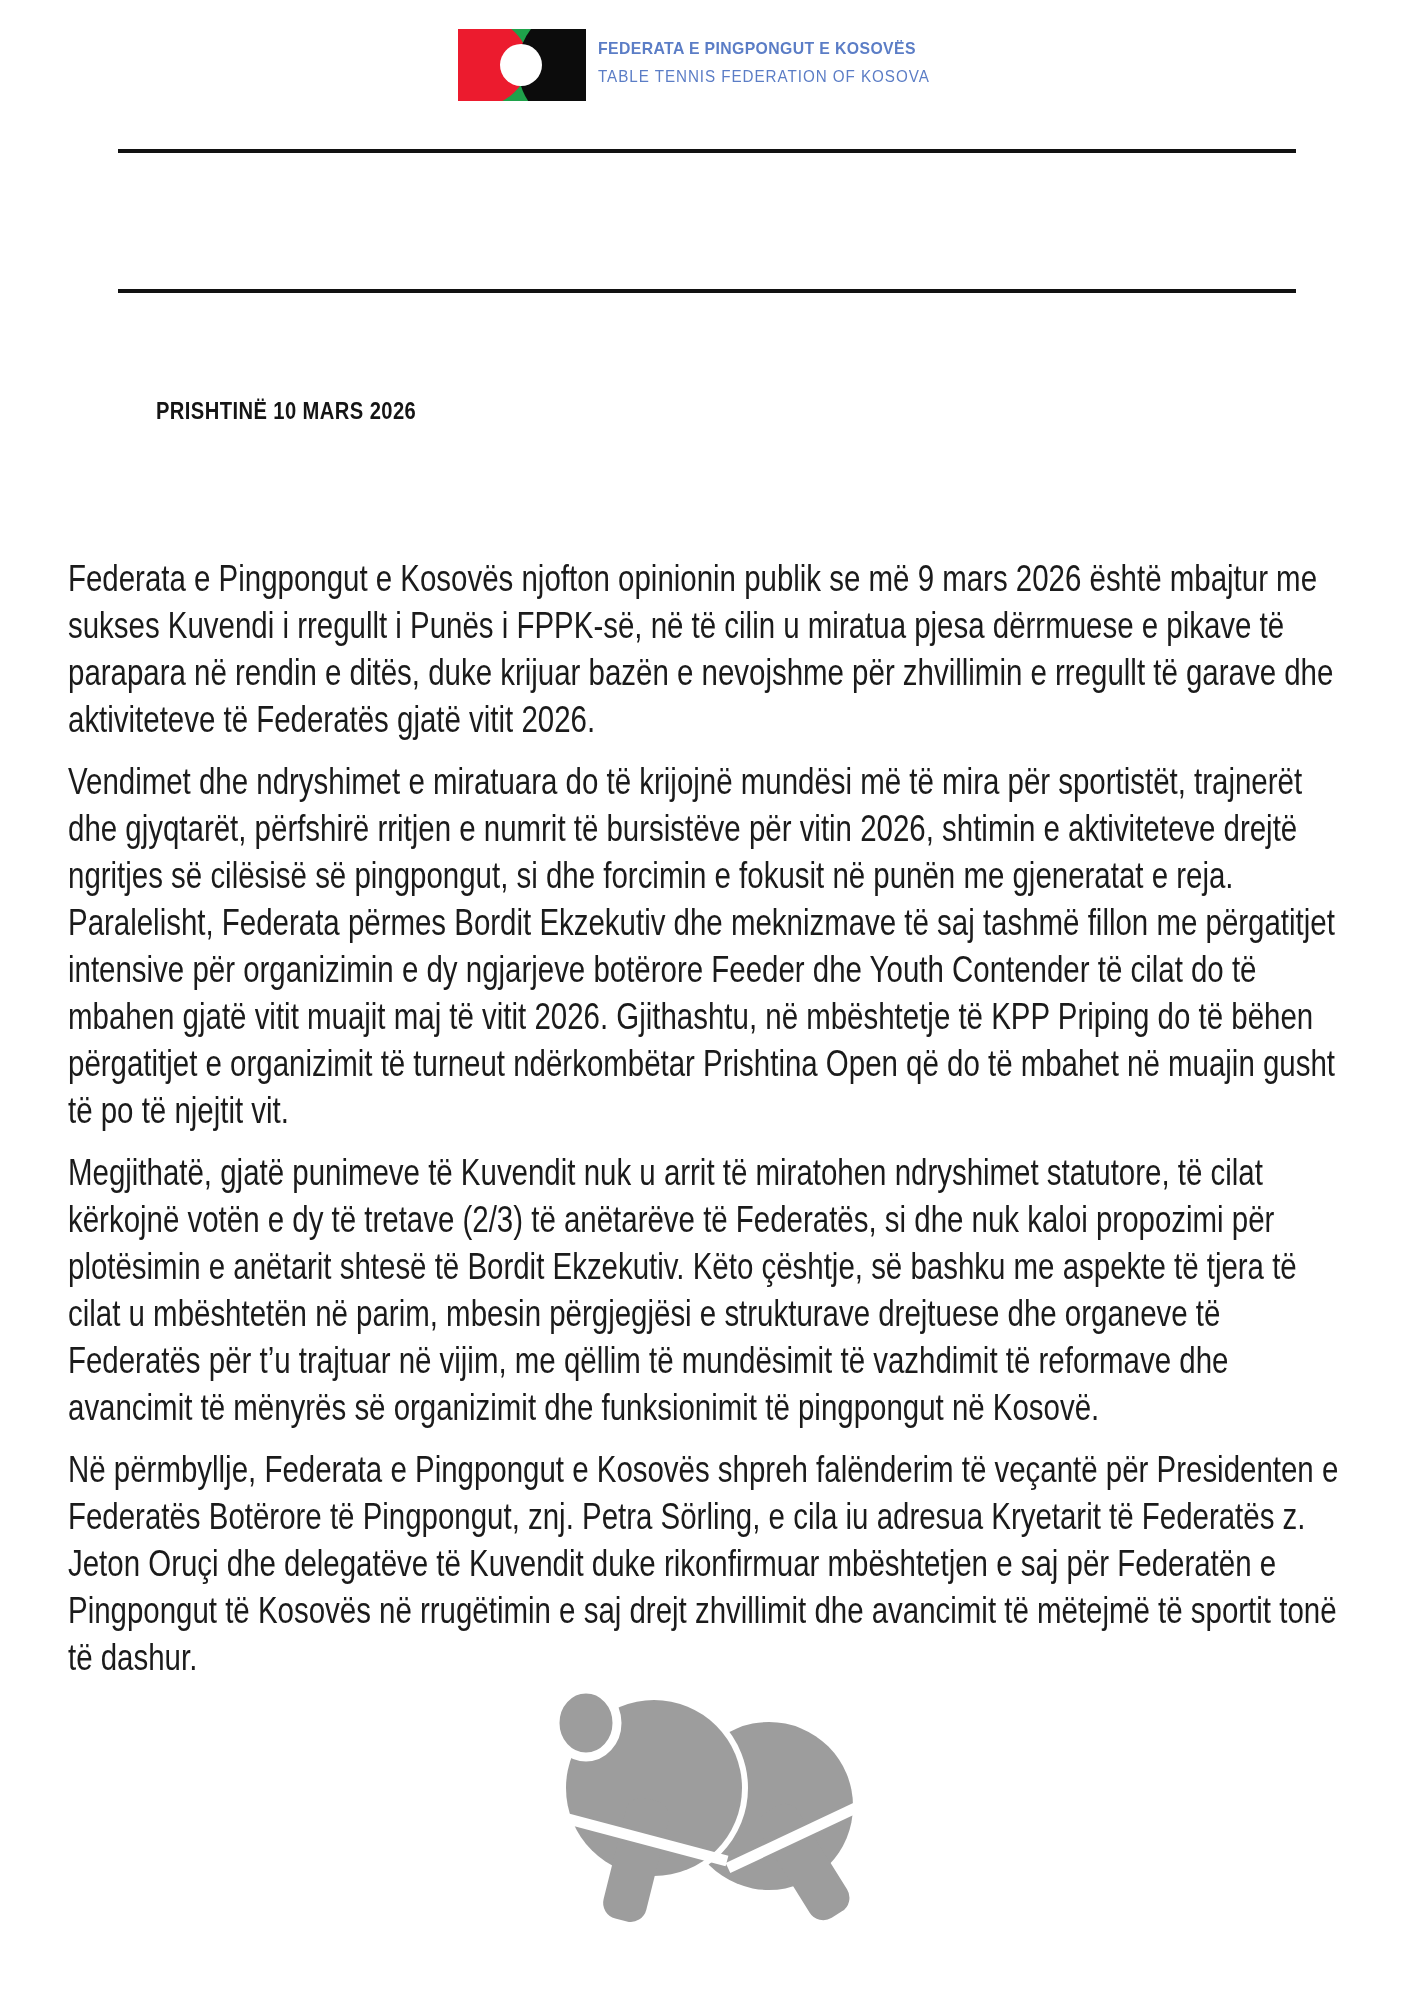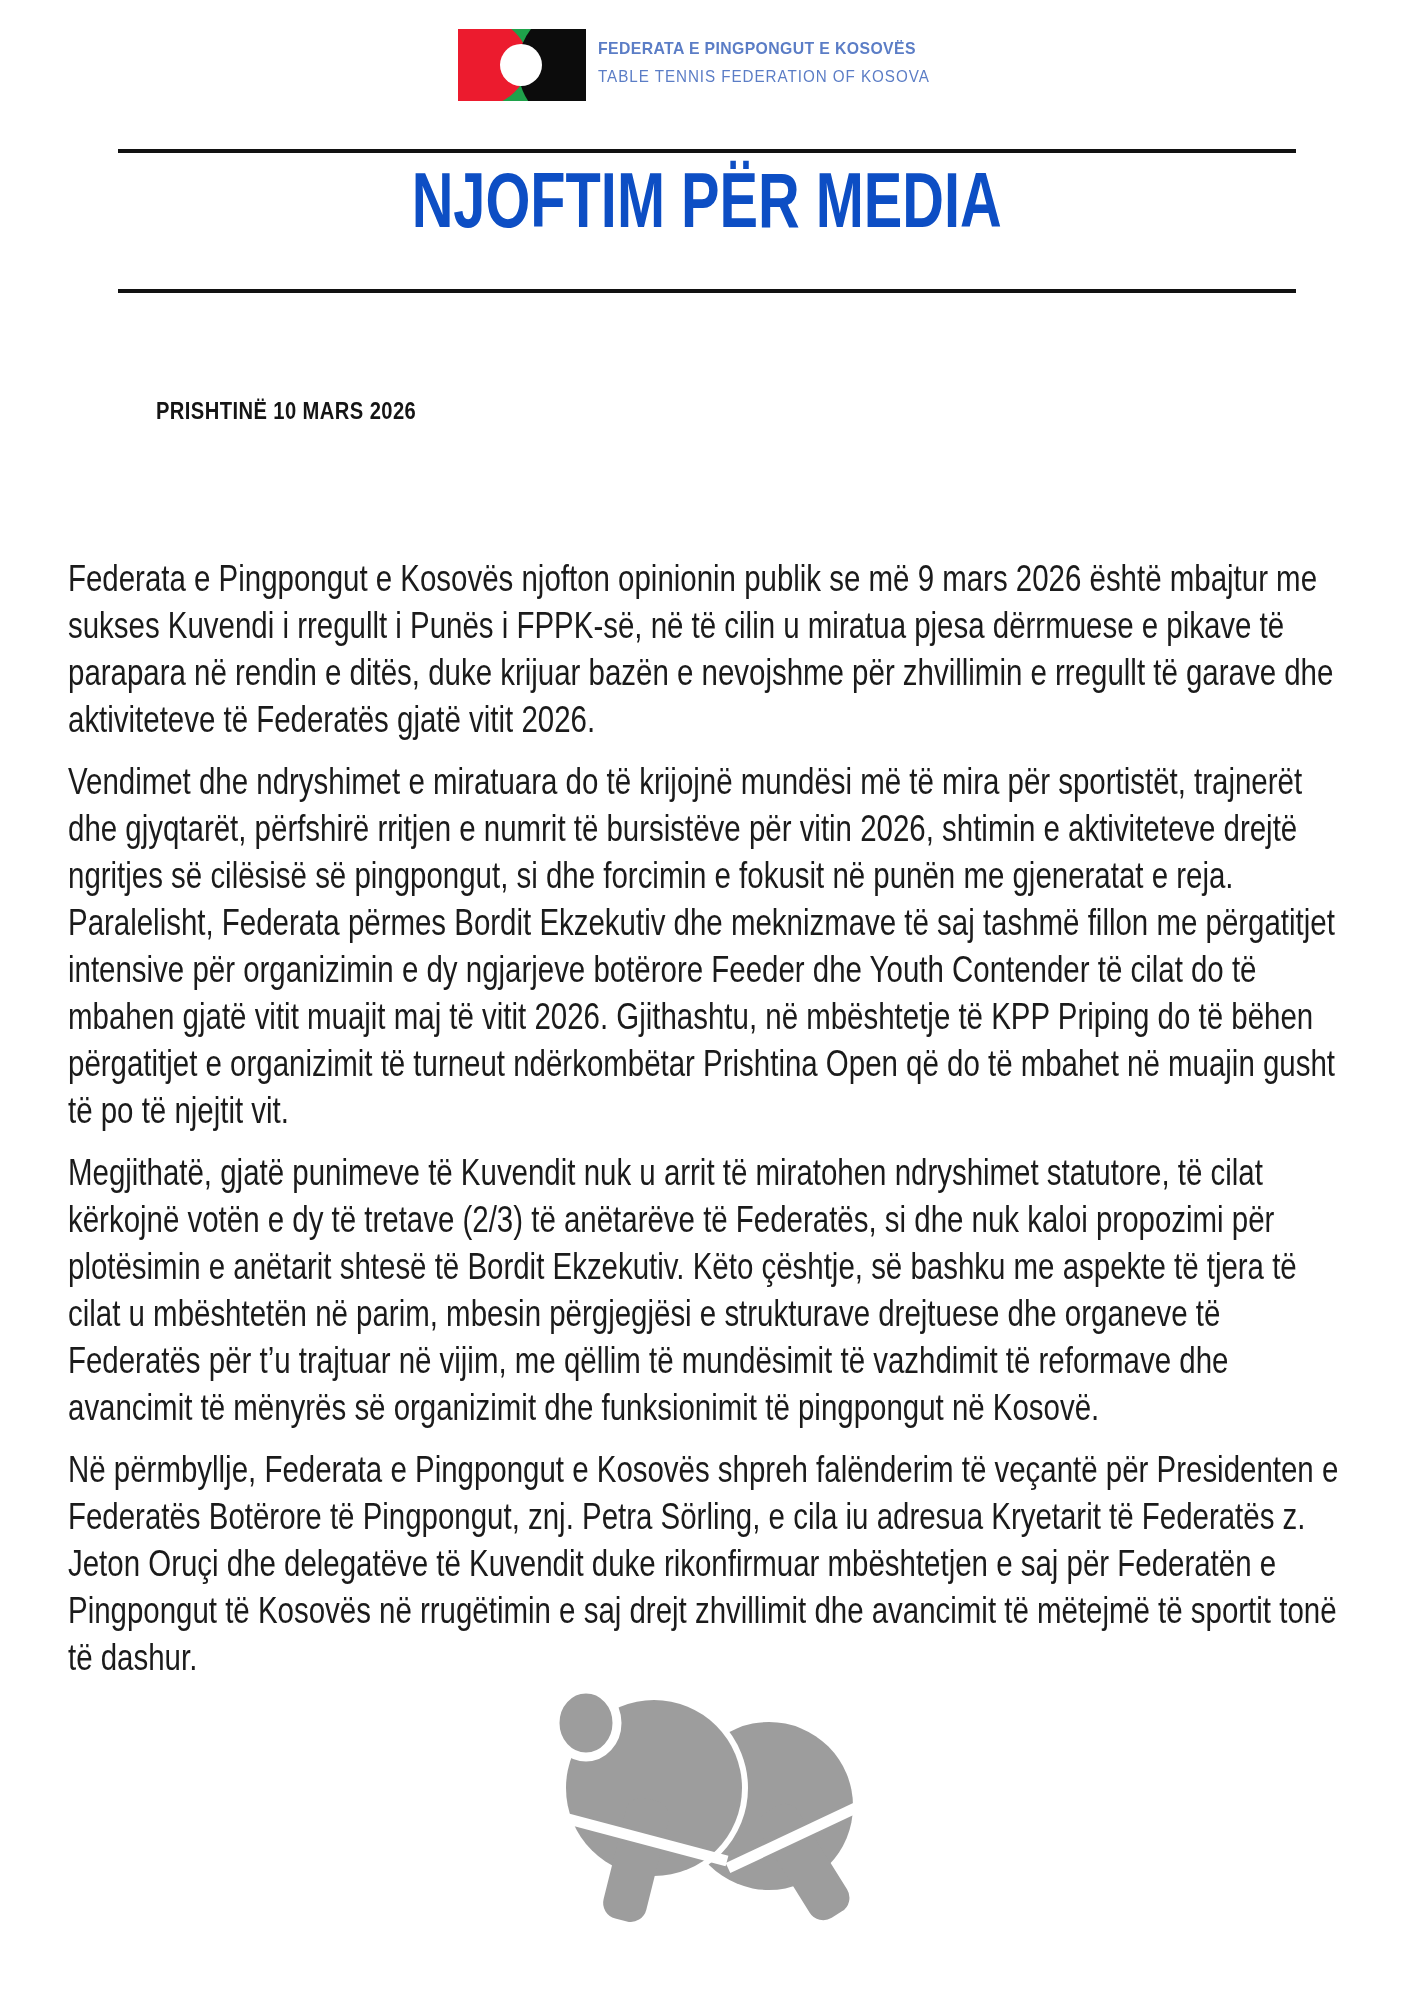--- a/index.html
+++ b/index.html
@@ -130,23 +130,20 @@
       <circle cx="122" cy="38" r="62" fill="var(--logo-black, #0c0c0c)"></circle>
       <circle cx="63" cy="36" r="21" fill="var(--logo-white, #ffffff)"></circle>
     </svg>
     <div class="org-names">
       <div class="org-primary">FEDERATA E PINGPONGUT E KOSOVËS</div>
       <div class="org-secondary">TABLE TENNIS FEDERATION OF KOSOVA</div>
     </div>
   </header>
 
   <div class="rule rule-top"></div>
-  <h1 class="title">
-    <span>NJOFTIM PËR MEDIA</span>
-  </h1>
   <div class="rule rule-bottom"></div>
 
   <div class="dateline">
     <span>PRISHTINË 10 MARS 2026</span>
   </div>
 
   <main class="body-text">
     <p>Federata e Pingpongut e Kosovës njofton opinionin publik se më 9 mars 2026 është mbajtur me sukses Kuvendi i rregullt i Punës i FPPK-së, në të cilin u miratua pjesa dërrmuese e pikave të parapara në rendin e ditës, duke krijuar bazën e nevojshme për zhvillimin e rregullt të garave dhe aktiviteteve të Federatës gjatë vitit 2026.</p>
     <p>Vendimet dhe ndryshimet e miratuara do të krijojnë mundësi më të mira për sportistët, trajnerët dhe gjyqtarët, përfshirë rritjen e numrit të bursistëve për vitin 2026, shtimin e aktiviteteve drejtë ngritjes së cilësisë së pingpongut, si dhe forcimin e fokusit në punën me gjeneratat e reja. Paralelisht, Federata përmes Bordit Ekzekutiv dhe meknizmave të saj tashmë fillon me përgatitjet intensive për organizimin e dy ngjarjeve botërore Feeder dhe Youth Contender të cilat do të mbahen gjatë vitit muajit maj të vitit 2026. Gjithashtu, në mbështetje të KPP Priping do të bëhen përgatitjet e organizimit të turneut ndërkombëtar Prishtina Open që do të mbahet në muajin gusht të po të njejtit vit.</p>
     <p>Megjithatë, gjatë punimeve të Kuvendit nuk u arrit të miratohen ndryshimet statutore, të cilat kërkojnë votën e dy të tretave (2/3) të anëtarëve të Federatës, si dhe nuk kaloi propozimi për plotësimin e anëtarit shtesë të Bordit Ekzekutiv. Këto çështje, së bashku me aspekte të tjera të cilat u mbështetën në parim, mbesin përgjegjësi e strukturave drejtuese dhe organeve të Federatës për t’u trajtuar në vijim, me qëllim të mundësimit të vazhdimit të reformave dhe avancimit të mënyrës së organizimit dhe funksionimit të pingpongut në Kosovë.</p>

